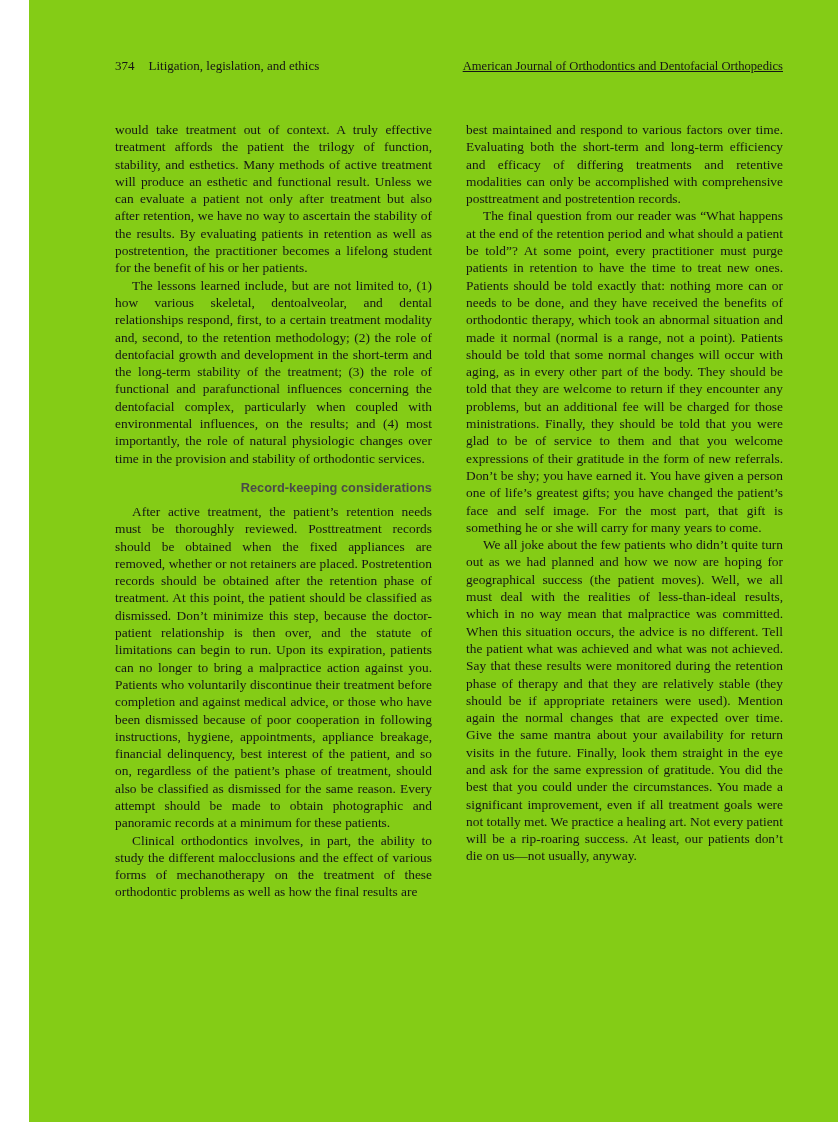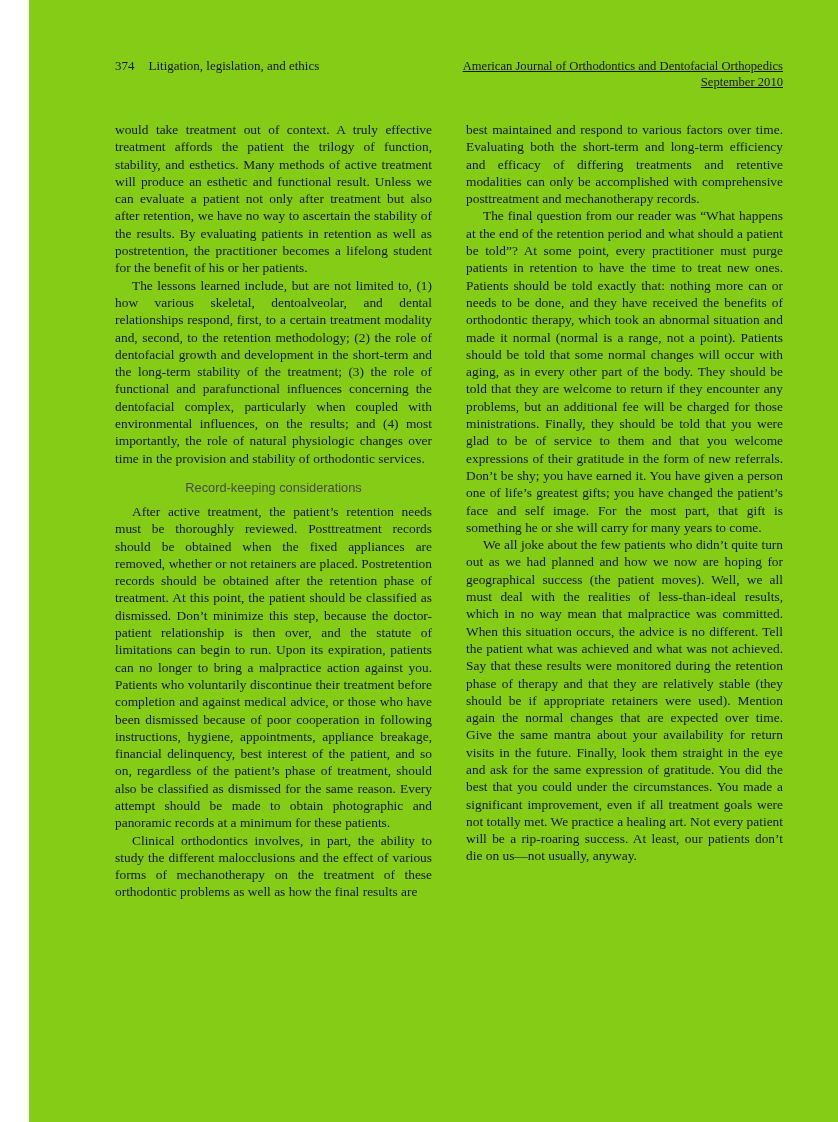--- a/index.html
+++ b/index.html
@@ -38,53 +38,52 @@
   .column p {
     margin: 0;
     text-align: justify;
     font-size: 13.4px;
     line-height: 17.3px;
   }
   .column p.indent { text-indent: 17px; }
   .section-heading {
     font-family: "Liberation Sans", sans-serif;
     font-size: 12.8px;
-    font-weight: 400;
+    font-weight: 700;
     color: #4a4a4a;
     margin: 13px 0 8px 0;
-    text-align: center;
+    text-align: right;
   }
 </style>
 </head>
 <body>
 
 <div class="page">
 
   <div class="header">
     <div class="header-left">
       <span>374</span>
       <span>Litigation, legislation, and ethics</span>
     </div>
     <div class="header-right">
       <div>American Journal of Orthodontics and Dentofacial Orthopedics</div>
-      <div>September 2010</div>
     </div>
   </div>
 
   <div class="content">
 
     <div class="column">
       <p>would take treatment out of context. A truly effective treatment affords the patient the trilogy of function, stability, and esthetics. Many methods of active treatment will produce an esthetic and functional result. Unless we can evaluate a patient not only after treatment but also after retention, we have no way to ascertain the stability of the results. By evaluating patients in retention as well as postretention, the practitioner becomes a lifelong student for the benefit of his or her patients.</p>
       <p class="indent">The lessons learned include, but are not limited to, (1) how various skeletal, dentoalveolar, and dental relationships respond, first, to a certain treatment modality and, second, to the retention methodology; (2) the role of dentofacial growth and development in the short-term and the long-term stability of the treatment; (3) the role of functional and parafunctional influences concerning the dentofacial complex, particularly when coupled with environmental influences, on the results; and (4) most importantly, the role of natural physiologic changes over time in the provision and stability of orthodontic services.</p>
       <div class="section-heading">Record-keeping considerations</div>
       <p class="indent">After active treatment, the patient’s retention needs must be thoroughly reviewed. Posttreatment records should be obtained when the fixed appliances are removed, whether or not retainers are placed. Postretention records should be obtained after the retention phase of treatment. At this point, the patient should be classified as dismissed. Don’t minimize this step, because the doctor-patient relationship is then over, and the statute of limitations can begin to run. Upon its expiration, patients can no longer to bring a malpractice action against you. Patients who voluntarily discontinue their treatment before completion and against medical advice, or those who have been dismissed because of poor cooperation in following instructions, hygiene, appointments, appliance breakage, financial delinquency, best interest of the patient, and so on, regardless of the patient’s phase of treatment, should also be classified as dismissed for the same reason. Every attempt should be made to obtain photographic and panoramic records at a minimum for these patients.</p>
       <p class="indent">Clinical orthodontics involves, in part, the ability to study the different malocclusions and the effect of various forms of mechanotherapy on the treatment of these orthodontic problems as well as how the final results are</p>
     </div>
 
     <div class="column">
-      <p>best maintained and respond to various factors over time. Evaluating both the short-term and long-term efficiency and efficacy of differing treatments and retentive modalities can only be accomplished with comprehensive posttreatment and mechanotherapy records.</p>
+      <p>best maintained and respond to various factors over time. Evaluating both the short-term and long-term efficiency and efficacy of differing treatments and retentive modalities can only be accomplished with comprehensive posttreatment and postretention records.</p>
       <p class="indent">The final question from our reader was “What happens at the end of the retention period and what should a patient be told”? At some point, every practitioner must purge patients in retention to have the time to treat new ones. Patients should be told exactly that: nothing more can or needs to be done, and they have received the benefits of orthodontic therapy, which took an abnormal situation and made it normal (normal is a range, not a point). Patients should be told that some normal changes will occur with aging, as in every other part of the body. They should be told that they are welcome to return if they encounter any problems, but an additional fee will be charged for those ministrations. Finally, they should be told that you were glad to be of service to them and that you welcome expressions of their gratitude in the form of new referrals. Don’t be shy; you have earned it. You have given a person one of life’s greatest gifts; you have changed the patient’s face and self image. For the most part, that gift is something he or she will carry for many years to come.</p>
       <p class="indent">We all joke about the few patients who didn’t quite turn out as we had planned and how we now are hoping for geographical success (the patient moves). Well, we all must deal with the realities of less-than-ideal results, which in no way mean that malpractice was committed. When this situation occurs, the advice is no different. Tell the patient what was achieved and what was not achieved. Say that these results were monitored during the retention phase of therapy and that they are relatively stable (they should be if appropriate retainers were used). Mention again the normal changes that are expected over time. Give the same mantra about your availability for return visits in the future. Finally, look them straight in the eye and ask for the same expression of gratitude. You did the best that you could under the circumstances. You made a significant improvement, even if all treatment goals were not totally met. We practice a healing art. Not every patient will be a rip-roaring success. At least, our patients don’t die on us—not usually, anyway.</p>
     </div>
 
   </div>
 
 </div>
 
 </body></html>

